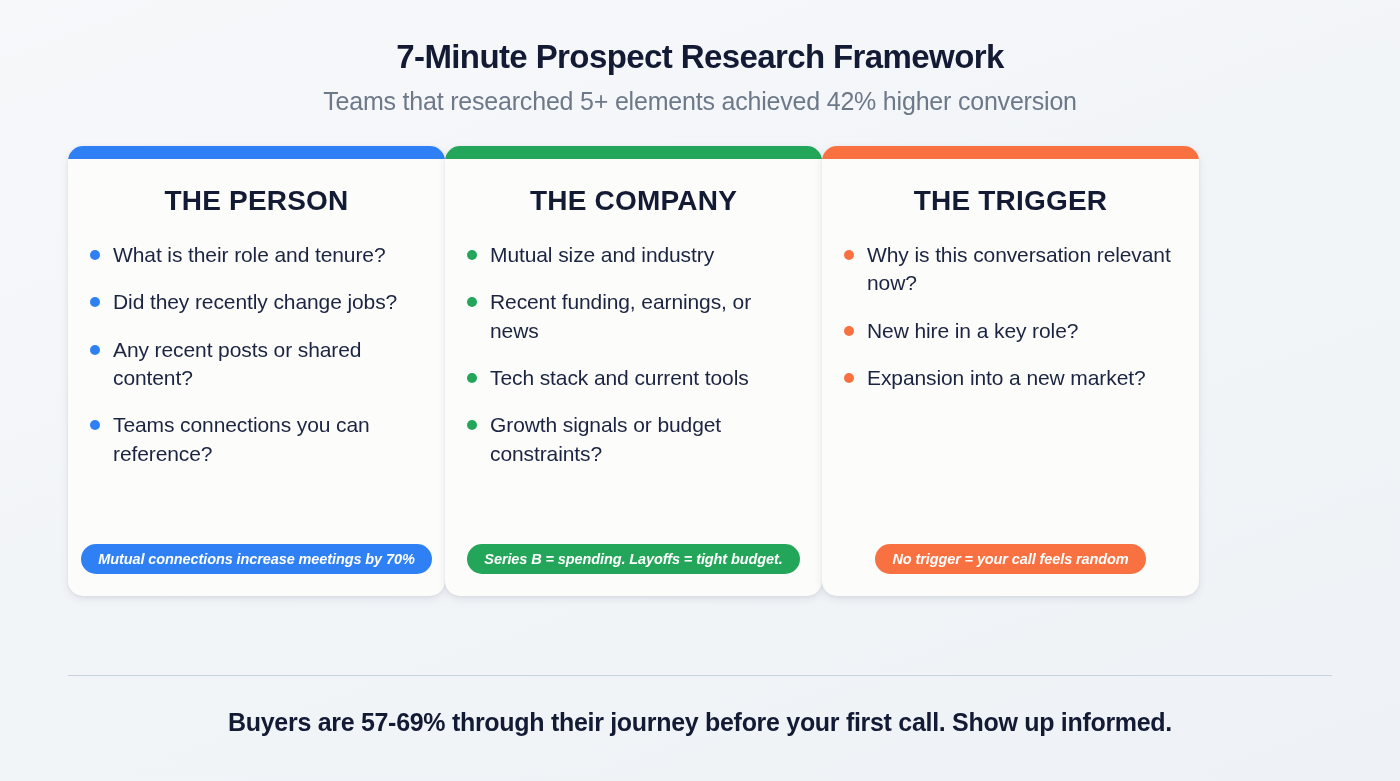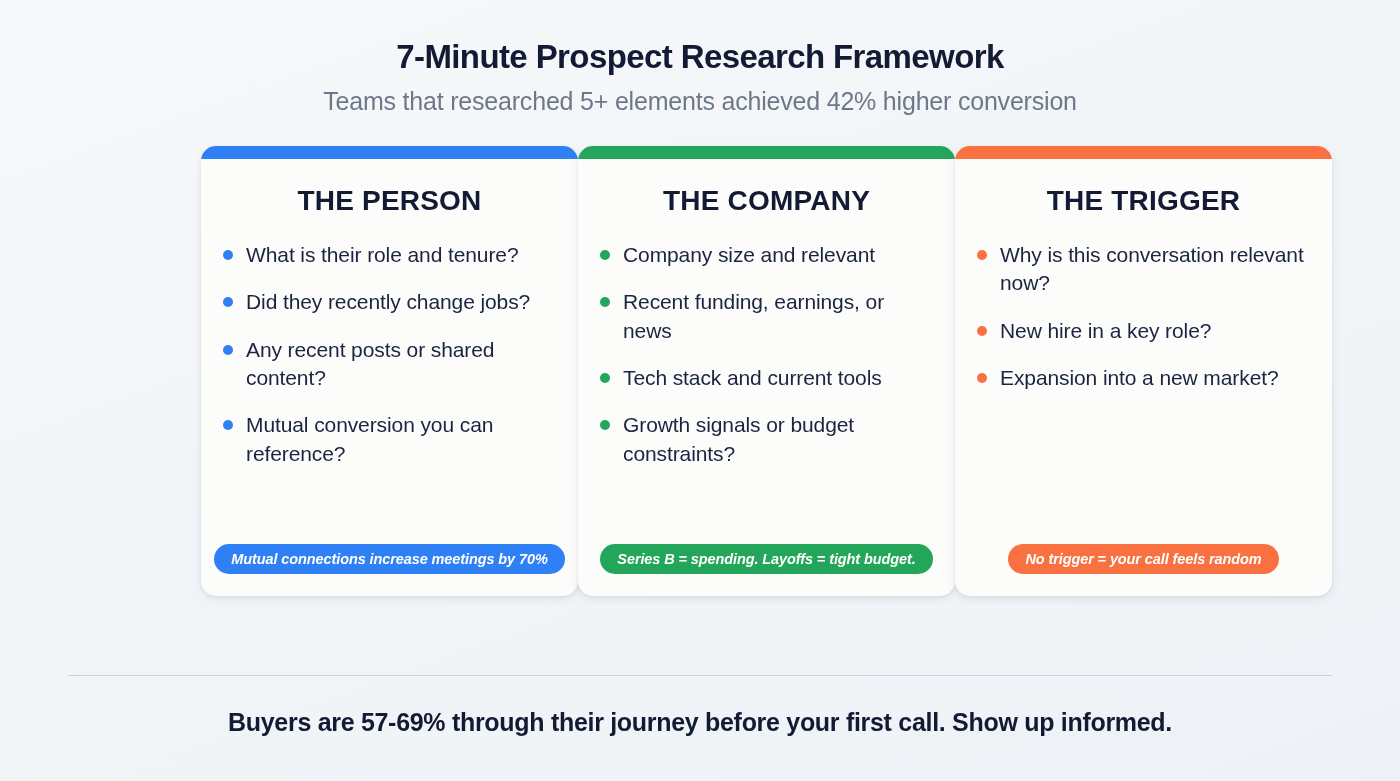--- a/index.html
+++ b/index.html
@@ -47,21 +47,21 @@
     font-weight: normal;
     letter-spacing: -0.2px;
   }
 
   
   .cards-row {
     margin-top: 30px;
     padding: 0 68px;
     display: flex;
     align-items: flex-start;
-    justify-content: flex-end;
+    justify-content: flex-start;
     position: relative;
     flex: 0 0 auto;
   }
 
   .card {
     width: 377px;
     min-height: 450px;
     background: #fcfcfb;
     border-radius: 15px;
     box-shadow: 0 3px 10px rgba(25, 40, 70, 0.09), 0 1px 3px rgba(25, 40, 70, 0.06);
@@ -198,37 +198,37 @@
           <li class="bullet">
             <span class="dot" style="background:#2f80f5"></span>
             <span class="bullet-text">Did they recently change jobs?</span>
           </li>
           <li class="bullet">
             <span class="dot" style="background:#2f80f5"></span>
             <span class="bullet-text">Any recent posts or shared content?</span>
           </li>
           <li class="bullet">
             <span class="dot" style="background:#2f80f5"></span>
-            <span class="bullet-text">Mutual conversion you can reference?</span>
+            <span class="bullet-text">Teams connections you can reference?</span>
           </li>
         </ul>
         <div class="badge-wrap">
           <span class="badge" style="background:#2f80f5">Mutual connections increase meetings by 70%</span>
         </div>
       </div>
     </div>
 
     <div class="card">
       <div class="card-bar" style="background:#24a65a"></div>
       <div class="card-body">
         <div class="card-title">THE COMPANY</div>
         <ul class="bullets">
           <li class="bullet">
             <span class="dot" style="background:#24a65a"></span>
-            <span class="bullet-text">Company size and relevant</span>
+            <span class="bullet-text">Mutual size and industry</span>
           </li>
           <li class="bullet">
             <span class="dot" style="background:#24a65a"></span>
             <span class="bullet-text">Recent funding, earnings, or news</span>
           </li>
           <li class="bullet">
             <span class="dot" style="background:#24a65a"></span>
             <span class="bullet-text">Tech stack and current tools</span>
           </li>
           <li class="bullet">

